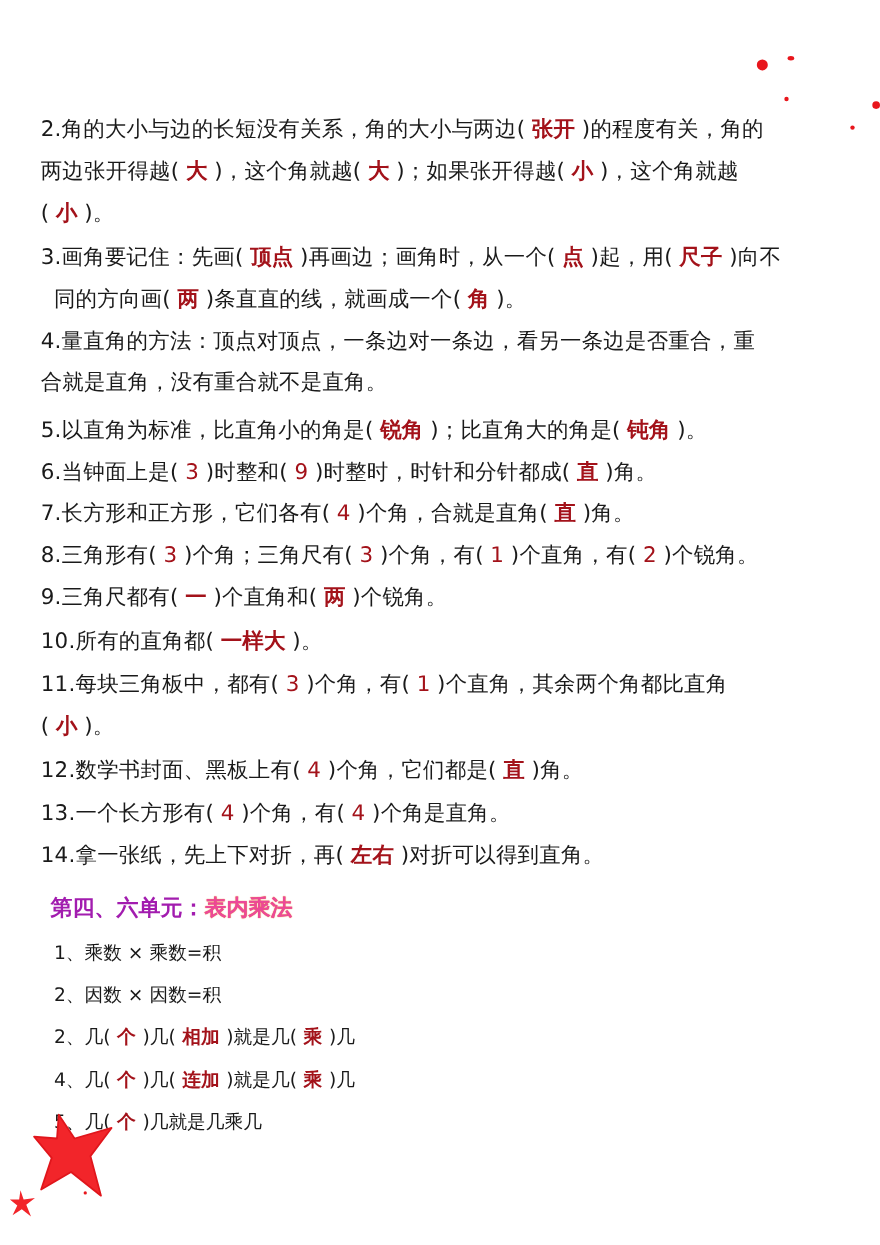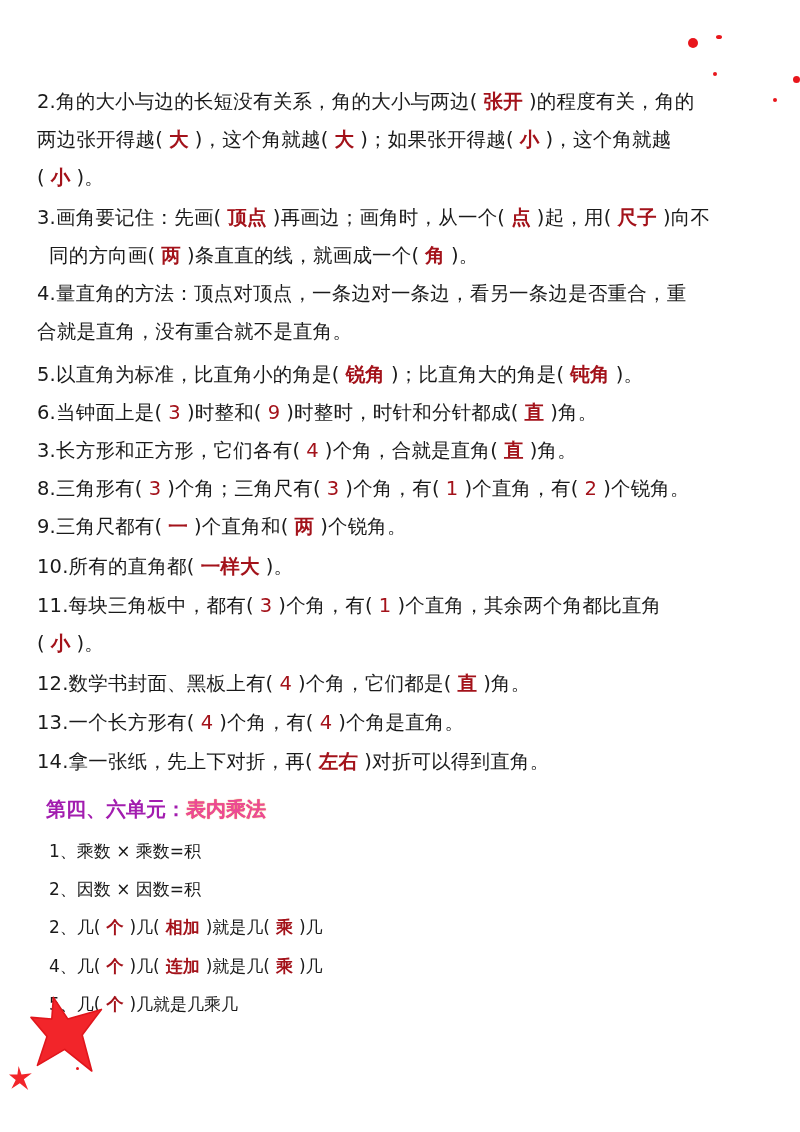--- a/index.html
+++ b/index.html
@@ -1,20 +1,20 @@
 <!DOCTYPE html>
 <html><head>
 <meta charset="utf-8">
 <style>
   html, body { margin: 0; padding: 0; }
   body {
     width: 800px; height: 1132px; background: #ffffff; position: relative; overflow: hidden;
     font-family: "DejaVu Sans", "Liberation Sans", sans-serif; color: #1a1a1a;
   }
-  .page { position: absolute; left: 0; top: 0; width: 800px; height: 1036px; text-decoration: underline; }
+  .page { position: absolute; left: 0; top: 16px; width: 800px; height: 1036px; text-decoration: underline; }
   .line {
     position: absolute; left: 37px; font-size: 19.5px; line-height: 26px; white-space: nowrap;
     letter-spacing: 0.2px; transform-origin: left center;
   }
   .ans { color: #a3121a; font-weight: bold; padding: 0 6px; }
   .num { color: #a3121a; padding: 0 6px; }
   .heading { position: absolute; left: 46px; top: 795px; font-size: 20px; font-weight: bold; line-height: 28px; }
   .heading .h-blue { color: #a21caf; }
   .heading .h-yellow { color: #ec4899; text-shadow: 0 0 1px #e05a00; }
   .formula { position: absolute; left: 37px; font-size: 17px; line-height: 26px; white-space: nowrap; margin-left: 12px; }
@@ -36,21 +36,21 @@
   <div id="items">
       <div class="line" style="top: 89px;"><span>2.角的大小与边的长短没有关系，角的大小与两边(</span><span class="ans">张开</span><span>)的程度有关，角的</span></div>
       <div class="line" style="top: 127px;"><span>两边张开得越(</span><span class="ans">大</span><span>)，这个角就越(</span><span class="ans">大</span><span>)；如果张开得越(</span><span class="ans">小</span><span>)，这个角就越</span></div>
       <div class="line" style="top: 165px;"><span>(</span><span class="ans">小</span><span>)。</span></div>
       <div class="line" style="top: 205px;"><span>3.画角要记住：先画(</span><span class="ans">顶点</span><span>)再画边；画角时，从一个(</span><span class="ans">点</span><span>)起，用(</span><span class="ans">尺子</span><span>)向不</span></div>
       <div class="line" style="top: 243px; margin-left: 12px;"><span>同的方向画(</span><span class="ans">两</span><span>)条直直的线，就画成一个(</span><span class="ans">角</span><span>)。</span></div>
       <div class="line" style="top: 281px;"><span>4.量直角的方法：顶点对顶点，一条边对一条边，看另一条边是否重合，重</span></div>
       <div class="line" style="top: 319px;"><span>合就是直角，没有重合就不是直角。</span></div>
       <div class="line" style="top: 362px;"><span>5.以直角为标准，比直角小的角是(</span><span class="ans">锐角</span><span>)；比直角大的角是(</span><span class="ans">钝角</span><span>)。</span></div>
       <div class="line" style="top: 400px;"><span>6.当钟面上是(</span><span class="num">3</span><span>)时整和(</span><span class="num">9</span><span>)时整时，时针和分针都成(</span><span class="ans">直</span><span>)角。</span></div>
-      <div class="line" style="top: 438px;"><span>3.长方形和正方形，它们各有(</span><span class="num">4</span><span>)个角，合就是直角(</span><span class="ans">直</span><span>)角。</span></div>
+      <div class="line" style="top: 438px;"><span>7.长方形和正方形，它们各有(</span><span class="num">4</span><span>)个角，合就是直角(</span><span class="ans">直</span><span>)角。</span></div>
       <div class="line" style="top: 476px;"><span>8.三角形有(</span><span class="num">3</span><span>)个角；三角尺有(</span><span class="num">3</span><span>)个角，有(</span><span class="num">1</span><span>)个直角，有(</span><span class="num">2</span><span>)个锐角。</span></div>
       <div class="line" style="top: 514px;"><span>9.三角尺都有(</span><span class="ans">一</span><span>)个直角和(</span><span class="ans">两</span><span>)个锐角。</span></div>
       <div class="line" style="top: 554px;"><span>10.所有的直角都(</span><span class="ans">一样大</span><span>)。</span></div>
       <div class="line" style="top: 593px;"><span>11.每块三角板中，都有(</span><span class="num">3</span><span>)个角，有(</span><span class="num">1</span><span>)个直角，其余两个角都比直角</span></div>
       <div class="line" style="top: 631px;"><span>(</span><span class="ans">小</span><span>)。</span></div>
       <div class="line" style="top: 671px;"><span>12.数学书封面、黑板上有(</span><span class="num">4</span><span>)个角，它们都是(</span><span class="ans">直</span><span>)角。</span></div>
       <div class="line" style="top: 710px;"><span>13.一个长方形有(</span><span class="num">4</span><span>)个角，有(</span><span class="num">4</span><span>)个角是直角。</span></div>
       <div class="line" style="top: 749px;"><span>14.拿一张纸，先上下对折，再(</span><span class="ans">左右</span><span>)对折可以得到直角。</span></div>
     </div>
 

